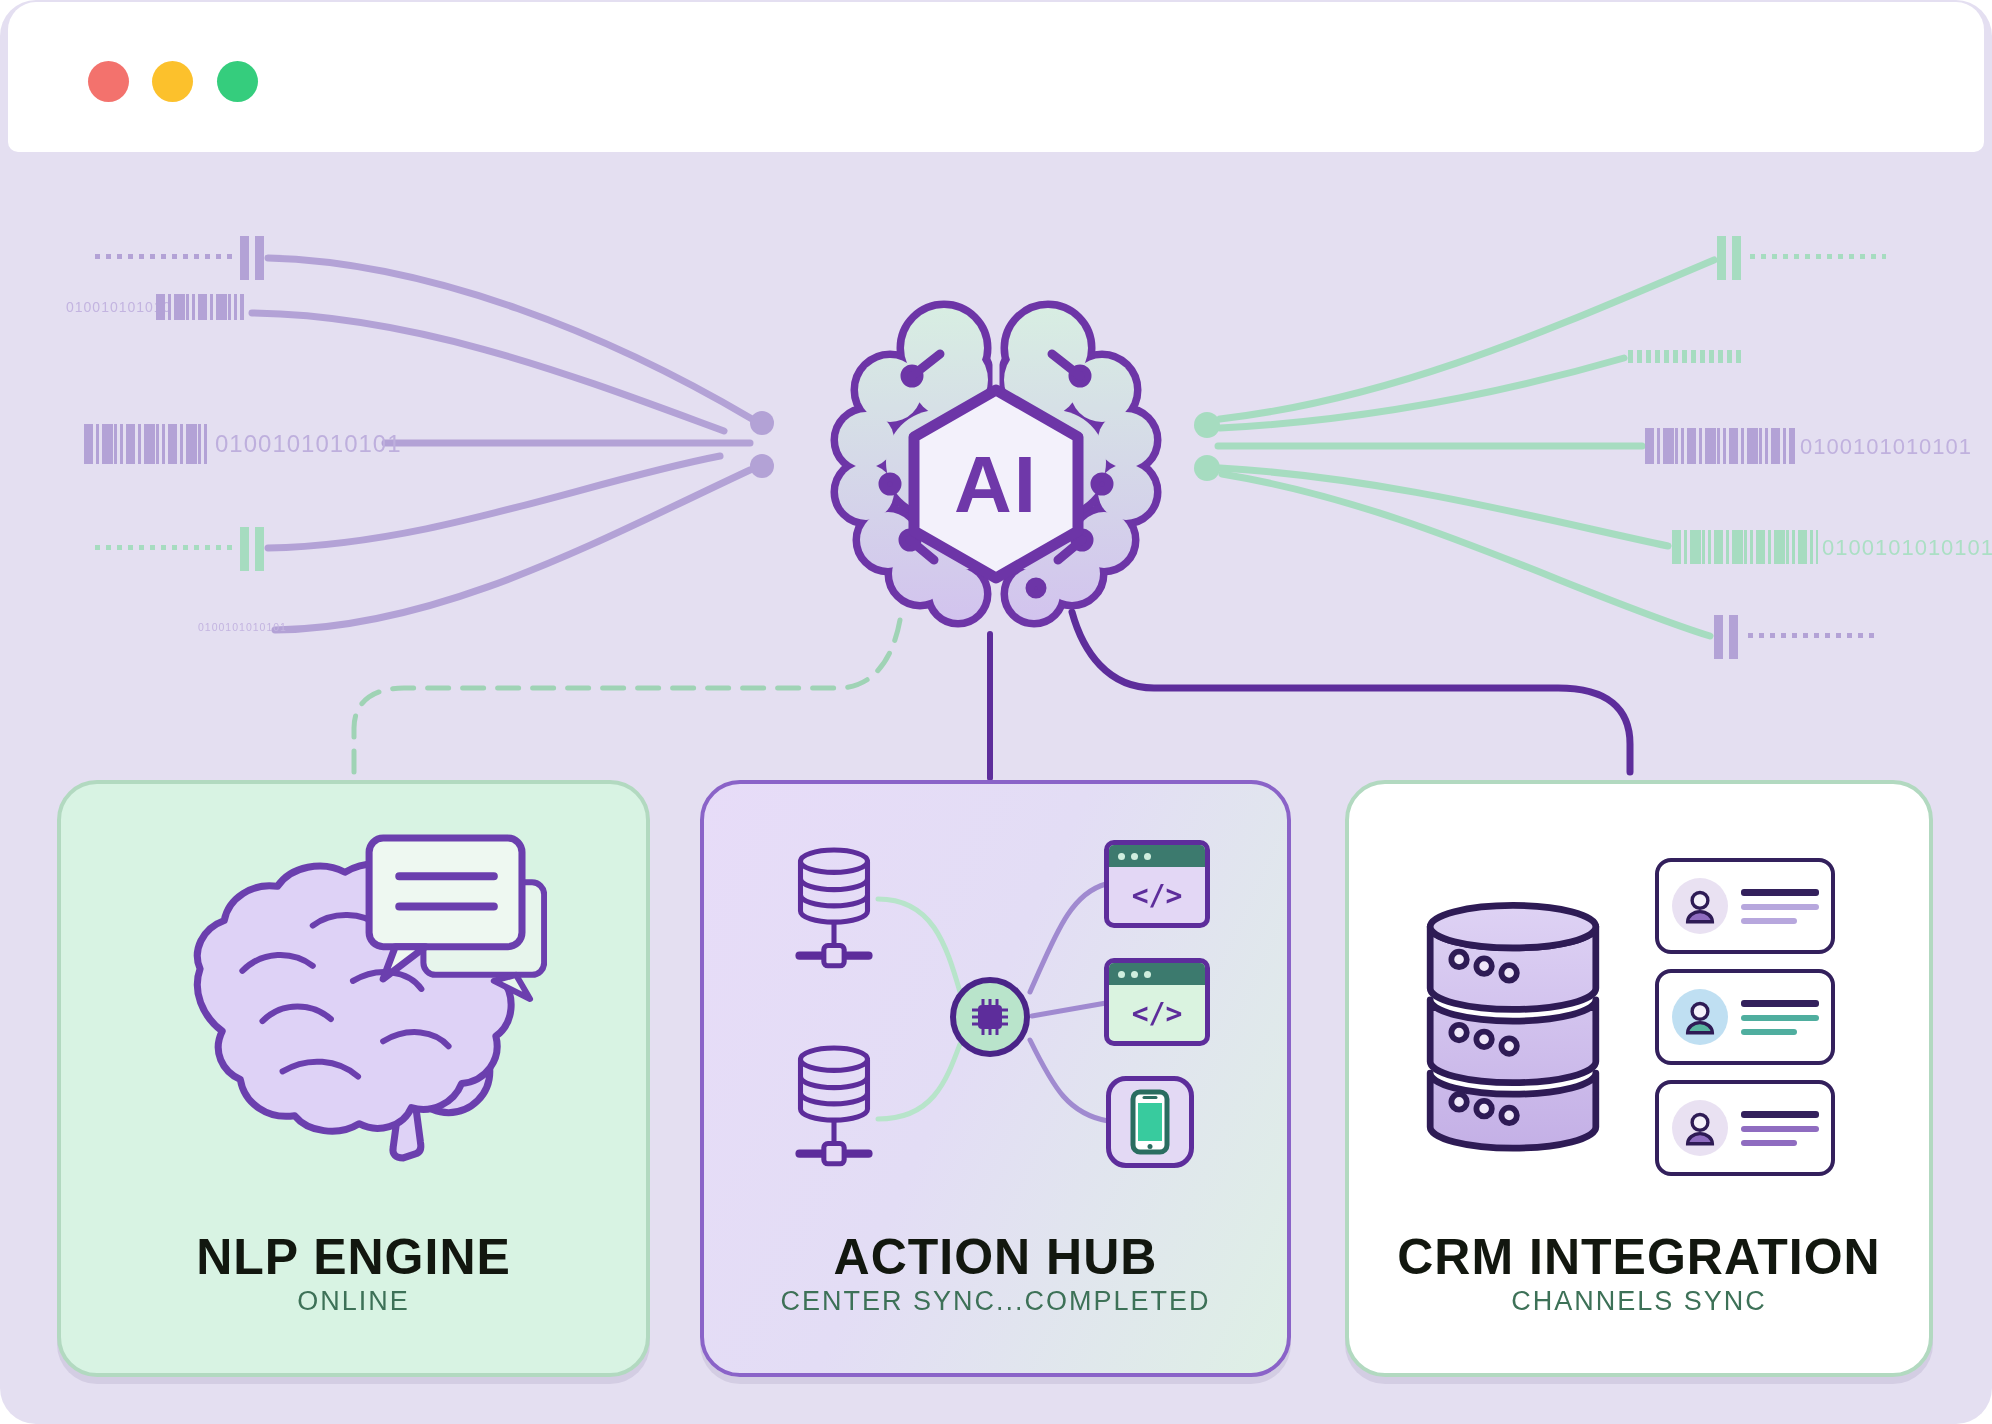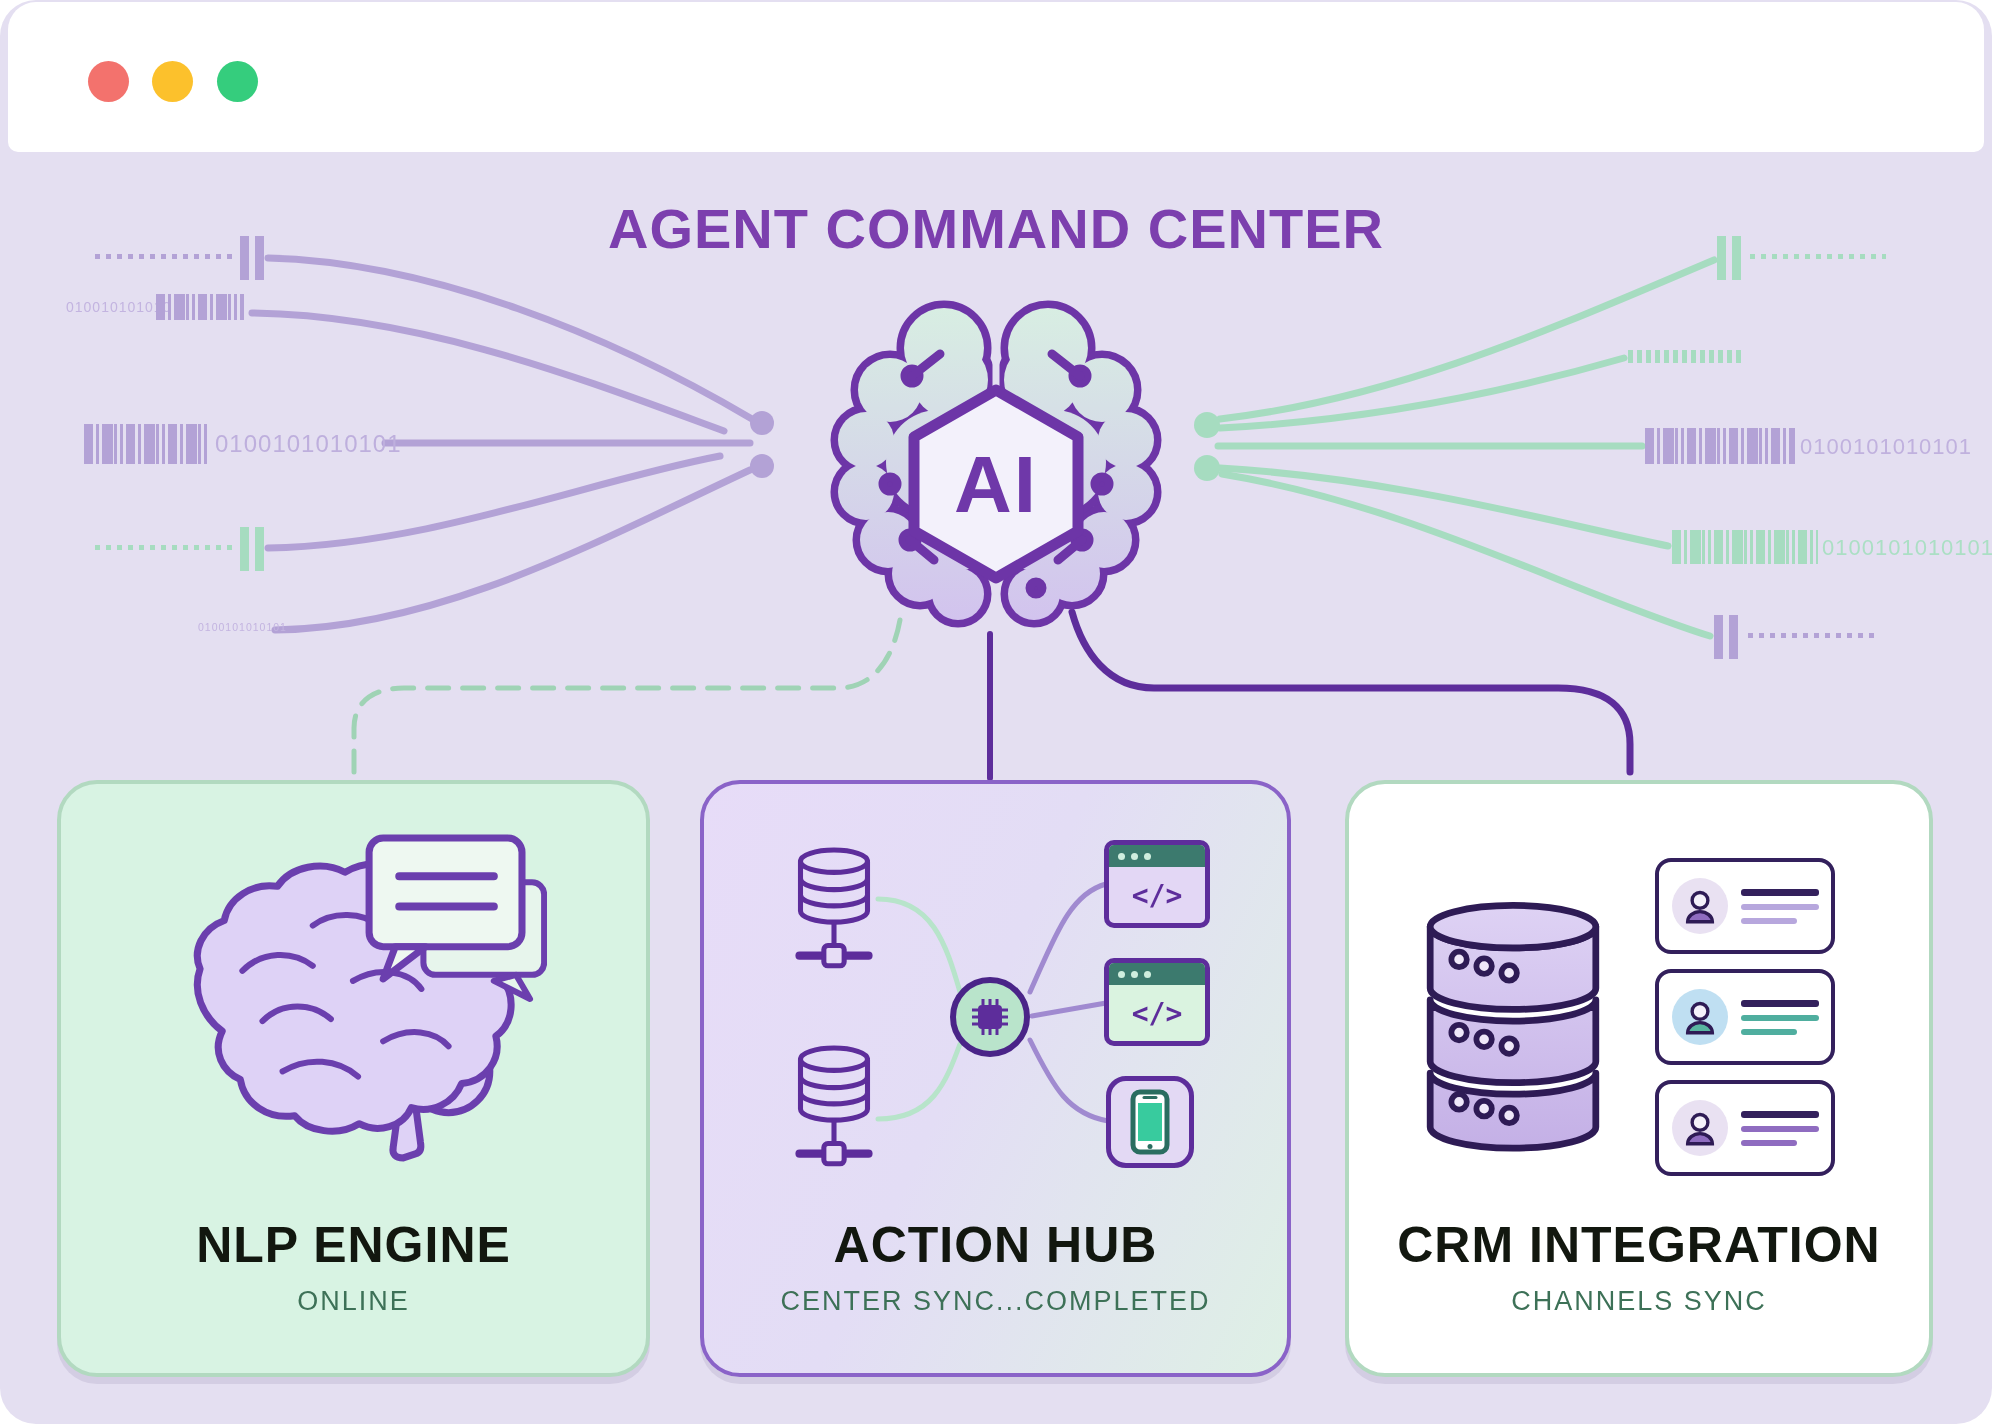--- a/index.html
+++ b/index.html
@@ -33,21 +33,21 @@
   
   .hub-brain{position:absolute;left:826px;top:278px;width:340px;height:368px;}
 
   
   .card{position:absolute;top:780px;height:597px;border-radius:40px;box-sizing:border-box;
         box-shadow:0 7px 0 rgba(70,50,110,0.10);}
   .card-nlp{left:57px;width:593px;background:#d8f3e3;border:4px solid #b2d9c0;}
   .card-action{left:700px;width:591px;background:linear-gradient(115deg,#e7dcf8 0%,#e3ddf5 45%,#def0e5 100%);
                border:4px solid #8a63c8;}
   .card-crm{left:1345px;width:588px;background:#ffffff;border:4px solid #b2d9c0;}
-  .card h2{position:absolute;left:0;right:0;top:432px;margin:0;text-align:center;
+  .card h2{position:absolute;left:0;right:0;top:432px;margin:12px;text-align:center;
            font-size:50px;font-weight:700;letter-spacing:1px;color:#12170f;}
   .card .status{position:absolute;left:0;right:0;top:502px;text-align:center;
                 font-size:27px;font-weight:400;letter-spacing:2px;color:#3d7157;}
 
   
   .abs{position:absolute;}
   .chip{position:absolute;left:246px;top:193px;width:80px;height:80px;border-radius:50%;
         background:#b9e4cb;border:6px solid #4a2488;box-sizing:border-box;
         display:flex;align-items:center;justify-content:center;}
   .browser{position:absolute;width:106px;height:88px;border:5px solid #5d2d9b;border-radius:10px;
@@ -116,21 +116,20 @@
     <div class="deco twobars" style="left:1717px;top:236px;color:#a6dcc0;"></div>
     <div class="deco dotline" style="left:1750px;top:254px;width:136px;color:#a6dcc0;"></div>
     <div class="deco dashstrip" style="left:1628px;top:350px;width:116px;color:#a6dcc0;"></div>
     <div class="deco barcode" style="left:1645px;top:428px;width:150px;height:36px;color:#b3a2d6;"></div>
     <div class="deco bintext" style="left:1800px;top:436px;font-size:22px;color:#c0b1de;">0100101010101</div>
     <div class="deco barcode" style="left:1672px;top:530px;width:146px;height:34px;color:#a6dcc0;"></div>
     <div class="deco bintext" style="left:1822px;top:537px;font-size:22px;color:#abdfc4;">0100101010101</div>
     <div class="deco twobars" style="left:1714px;top:615px;color:#b3a2d6;"></div>
     <div class="deco dotline" style="left:1748px;top:633px;width:132px;color:#b3a2d6;"></div>
 
-    <h1 class="hdr">AGENT COMMAND CENTER</h1>
 
     <svg class="hub-brain" viewBox="0 0 340 368">
       <defs>
         <linearGradient id="gBrain" gradientUnits="userSpaceOnUse" x1="0" y1="20" x2="0" y2="345">
           <stop offset="0" stop-color="#d8efe2"></stop>
             <stop offset="1" stop-color="#d2c3ee"></stop>
         </linearGradient>
       </defs>
       <g stroke="#6d35a7" stroke-width="15" fill="none">
         <circle cx="118" cy="70" r="40"></circle>

